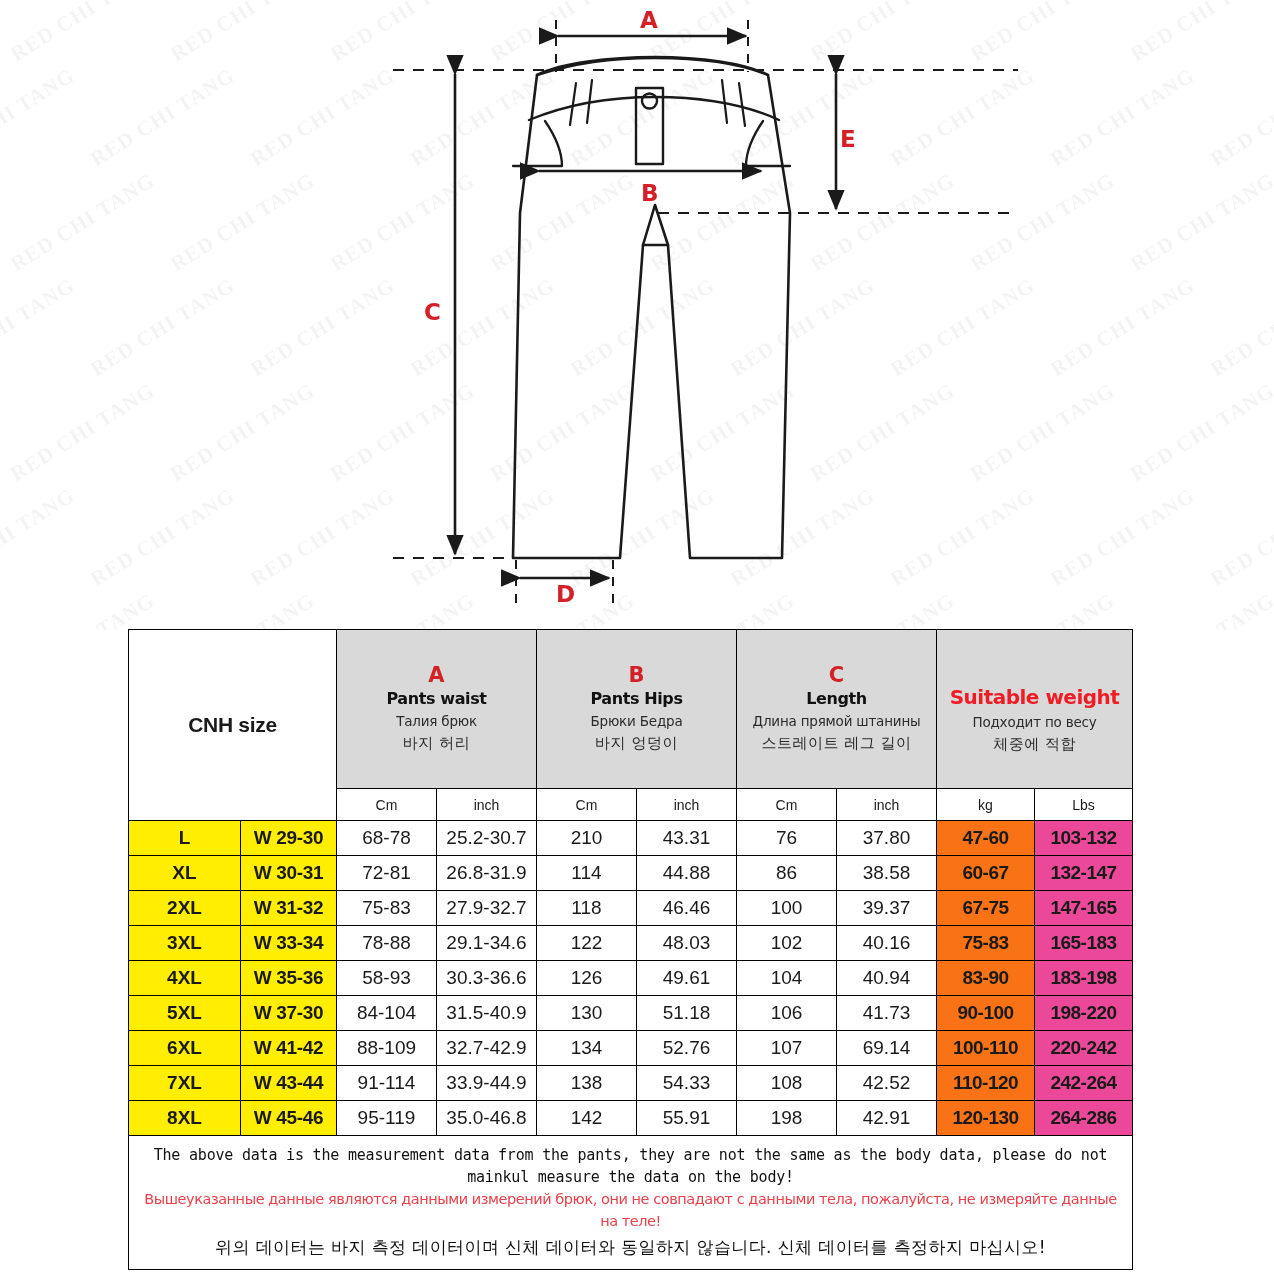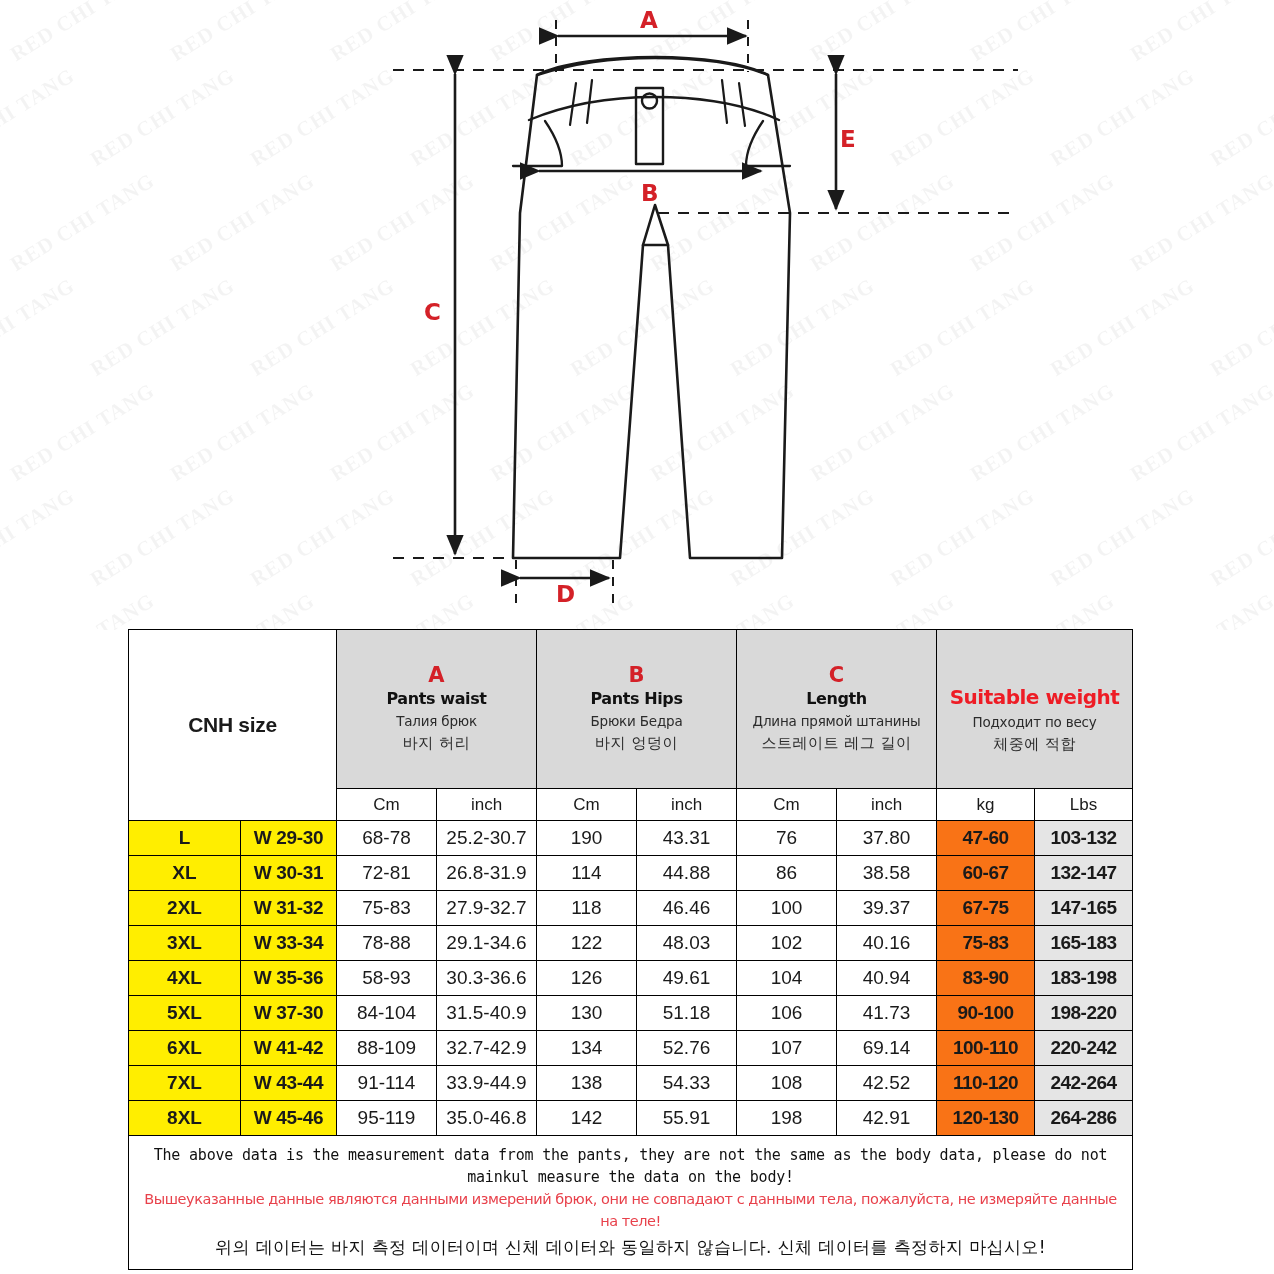--- a/index.html
+++ b/index.html
@@ -108,21 +108,21 @@
     font-family:"DejaVu Sans", sans-serif;
     line-height:1.5;
     display:block;
     color:#2b2b2b;
     letter-spacing:0.5px;
   }
 
   
   .unit-row td{
     height:31px;
-    font-size:17px;
+    font-size:14px;
     font-family:"Liberation Serif", serif;
     color:#222;
   }
 
   
   .data-row td{height:34px;font-size:19px;font-family:"Liberation Serif", serif;}
   .cell-size{
     background:#ffee00;
     font-weight:700;
     font-size:21px;
@@ -140,21 +140,21 @@
   .cell-num{background:#fff;color:#1a1a1a;}
   .cell-kg{
     background:#f97316;
     color:#cc2233;
     font-weight:700;
     font-size:18px;
     font-family:"DejaVu Sans", sans-serif;
     letter-spacing:-0.5px;
   }
   .cell-lbs{
-    background:#e5e5e5;
+    background:#ec4899;
     color:#2b5ea8;
     font-weight:700;
     font-size:18px;
     font-family:"DejaVu Sans", sans-serif;
     letter-spacing:-0.5px;
   }
 
   
   .note-cell{
     padding:8px 6px 9px 6px !important;
@@ -374,21 +374,21 @@
           <td>Lbs</td>
         </tr>
 
       </tbody>
       <tbody id="rows-body">
           <tr class="data-row">
             <td class="cell-size">L</td>
             <td class="cell-wsize">W 29-30</td>
             <td class="cell-num">68-78</td>
             <td class="cell-num">25.2-30.7</td>
-            <td class="cell-num">190</td>
+            <td class="cell-num">210</td>
             <td class="cell-num">43.31</td>
             <td class="cell-num">76</td>
             <td class="cell-num">37.80</td>
             <td class="cell-kg">47-60</td>
             <td class="cell-lbs">103-132</td>
           </tr>
           <tr class="data-row">
             <td class="cell-size">XL</td>
             <td class="cell-wsize">W 30-31</td>
             <td class="cell-num">72-81</td>

